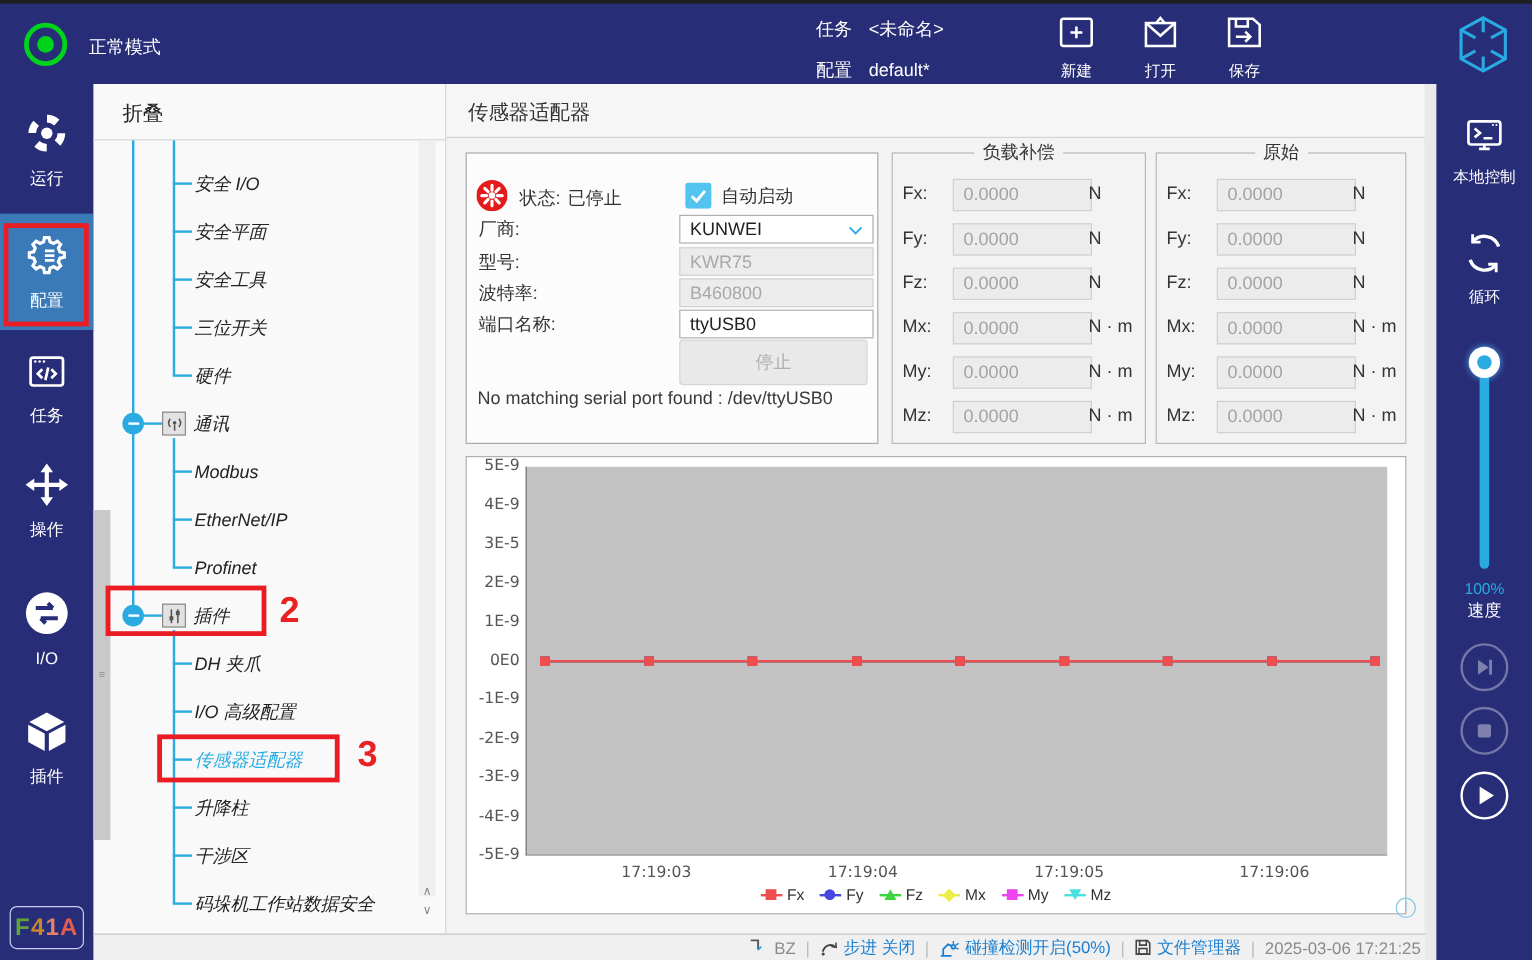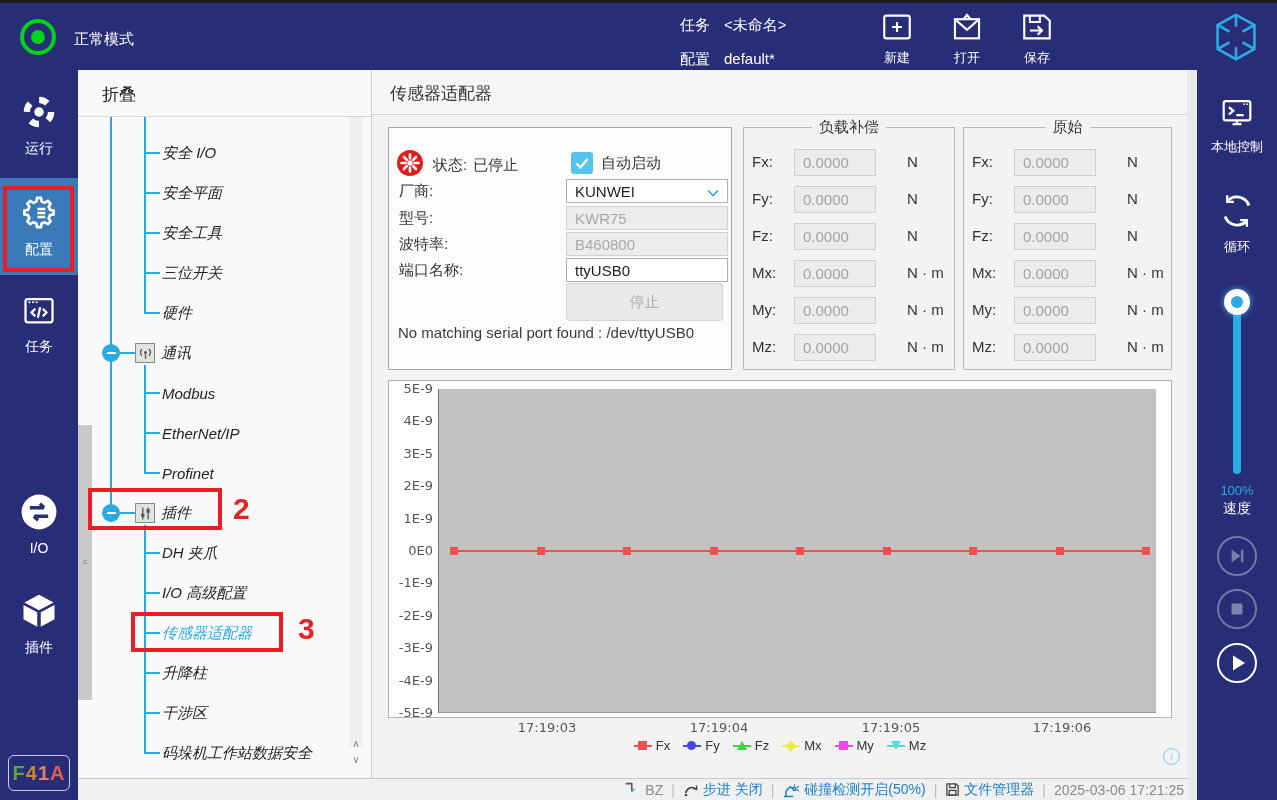--- a/index.html
+++ b/index.html
@@ -57,25 +57,25 @@
   .ctrl { position:absolute; left:177px; width:162px; height:24px; font-size:15px; padding:0 8px; display:flex; align-items:center; background:#fff; border:1px solid #b0b0b0; color:#222; }
   .ctrl.disabled { background:#ececec; border-color:#d2d2d2; color:#a8a8a8; }
   .ctrl .chev { margin-left:auto; }
   .btn { position:absolute; height:38px; border:1px solid #b5b5b5; border-radius:3px; background:#fdfdfd; font-size:15px; color:#222; display:flex; align-items:center; justify-content:center; cursor:pointer; }
   .btn.disabled { background:#e9e9e9; border-color:#d5d5d5; color:#b0b0b0; cursor:default; }
   .msg { position:absolute; left:9px; top:196px; font-size:15px; color:#3a3a3a; }
   .group { position:absolute; top:57px; height:243px; border:1px solid #b8b8b8; }
   .gtitle { position:absolute; top:-10px; left:50%; transform:translateX(-50%); background:#f3f3f3; padding:0 7px; font-size:15px; color:#333; white-space:nowrap; }
   .grow { position:absolute; left:0; width:100%; height:27px; }
   .grow .lbl { position:absolute; left:8px; top:4px; font-size:15px; color:#333; }
-  .grow .val { position:absolute; left:50px; top:0; width:82px; height:27px; background:#ececec; border:1px solid #d0d0d0; color:#a3a3a3; font-size:15px; display:flex; align-items:center; padding-left:8px; }
+  .grow .val { position:absolute; left:50px; top:0; width:116px; height:27px; background:#ececec; border:1px solid #d0d0d0; color:#a3a3a3; font-size:15px; display:flex; align-items:center; padding-left:8px; }
   .grow .unit { position:absolute; left:163px; top:4px; font-size:15px; color:#333; white-space:nowrap; }
 
   
-  .chart { position:absolute; left:16px; top:310px; width:784px; height:338px; background:#fff; border:1px solid #b0b0b0; }
+  .chart { position:absolute; left:16px; top:310px; width:784px; height:382px; background:#fff; border:1px solid #b0b0b0; }
   .plot { position:absolute; left:49px; top:8px; width:718px; height:324px; border-left:1px solid #777; border-bottom:1px solid #9a9a9a; }
   .ylab { position:absolute; width:44px; text-align:right; font-size:13px; color:#555; font-family:"DejaVu Sans",sans-serif; }
   .xlab { position:absolute; top:339px; width:80px; text-align:center; font-size:13px; color:#555; font-family:"DejaVu Sans",sans-serif; }
   .sline { position:absolute; height:2px; }
   .smark { position:absolute; width:8px; height:8px; }
   .legend { position:absolute; left:0; top:357px; width:100%; display:flex; justify-content:center; gap:13px; }
   .leg-item { display:flex; align-items:center; gap:4px; font-size:13px; color:#333; }
   .lm { position:relative; width:18px; height:10px; }
   .lm::before { content:''; position:absolute; left:0; right:0; top:4px; height:2px; background:currentColor; }
   .lm .mk { position:absolute; left:4px; top:0; }
@@ -181,20 +181,31 @@
       </div>
       <div class="nav-item" style="top: 222px; height: 64px;">
         <span class="nav-icon"><svg width="36" height="36" viewBox="0 0 24 24" fill="none" stroke="#fff" stroke-width="1.5">
             <rect x="3" y="4" width="18" height="15.5" rx="1.5"></rect>
             <circle cx="5.6" cy="6.2" r=".7" fill="#fff" stroke="none"></circle>
             <circle cx="8" cy="6.2" r=".7" fill="#fff" stroke="none"></circle>
             <circle cx="10.4" cy="6.2" r=".7" fill="#fff" stroke="none"></circle>
             <path d="M9.5 10.5L7 13l2.5 2.5M14.5 10.5L17 13l-2.5 2.5M12.8 9.5l-1.6 7"></path>
           </svg></span>
         <span class="nav-label">任务</span>
+      </div>
+      <div class="nav-item" style="top: 312px; height: 72px;">
+        <span class="nav-icon"><svg width="38" height="38" viewBox="0 0 24 24" fill="#fff">
+            <path d="M12 .8l3.3 4.6H8.7z"></path>
+            <path d="M12 23.2l-3.3-4.6h6.6z"></path>
+            <path d="M.8 12l4.6-3.3v6.6z"></path>
+            <path d="M23.2 12l-4.6 3.3V8.7z"></path>
+            <path d="M10.9 5h2.2v14h-2.2z"></path>
+            <path d="M5 10.9h14v2.2H5z"></path>
+          </svg></span>
+        <span class="nav-label">操作</span>
       </div>
       <div class="nav-item" style="top: 420px; height: 68px;">
         <span class="nav-icon"><svg width="38" height="38" viewBox="0 0 24 24">
             <circle cx="12" cy="12" r="11" fill="#fff"></circle>
             <path d="M6.2 9.3h9M15.2 9.3l-2.6-2.6M17.8 14.7h-9M8.8 14.7l2.6 2.6" stroke="#282d78" stroke-width="2.1" fill="none"></path>
           </svg></span>
         <span class="nav-label">I/O</span>
       </div>
       <div class="nav-item" style="top: 520px; height: 68px;">
         <span class="nav-icon"><svg width="38" height="38" viewBox="0 0 24 24" fill="#fff">

